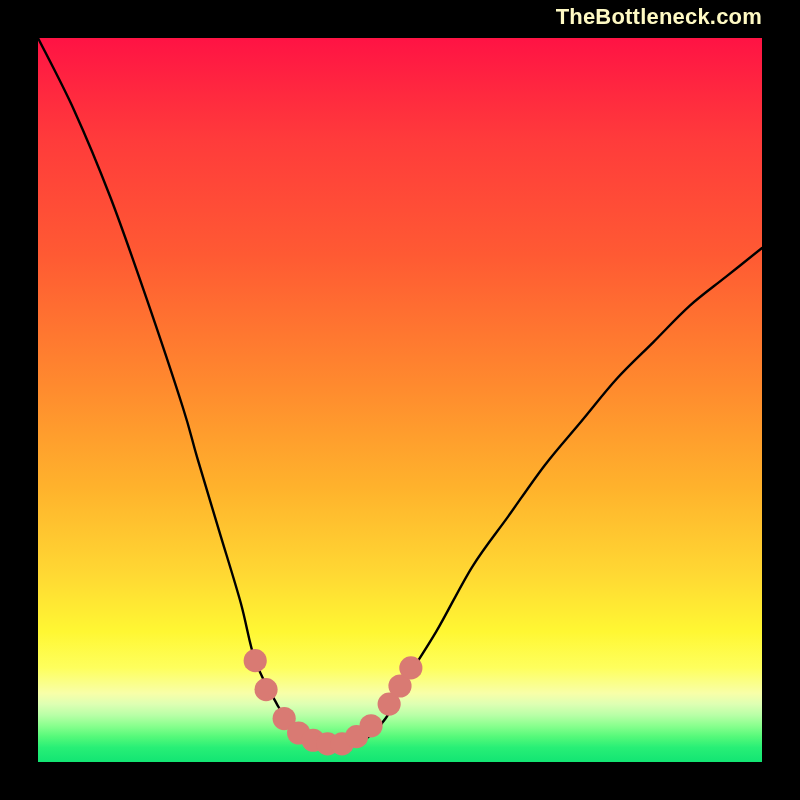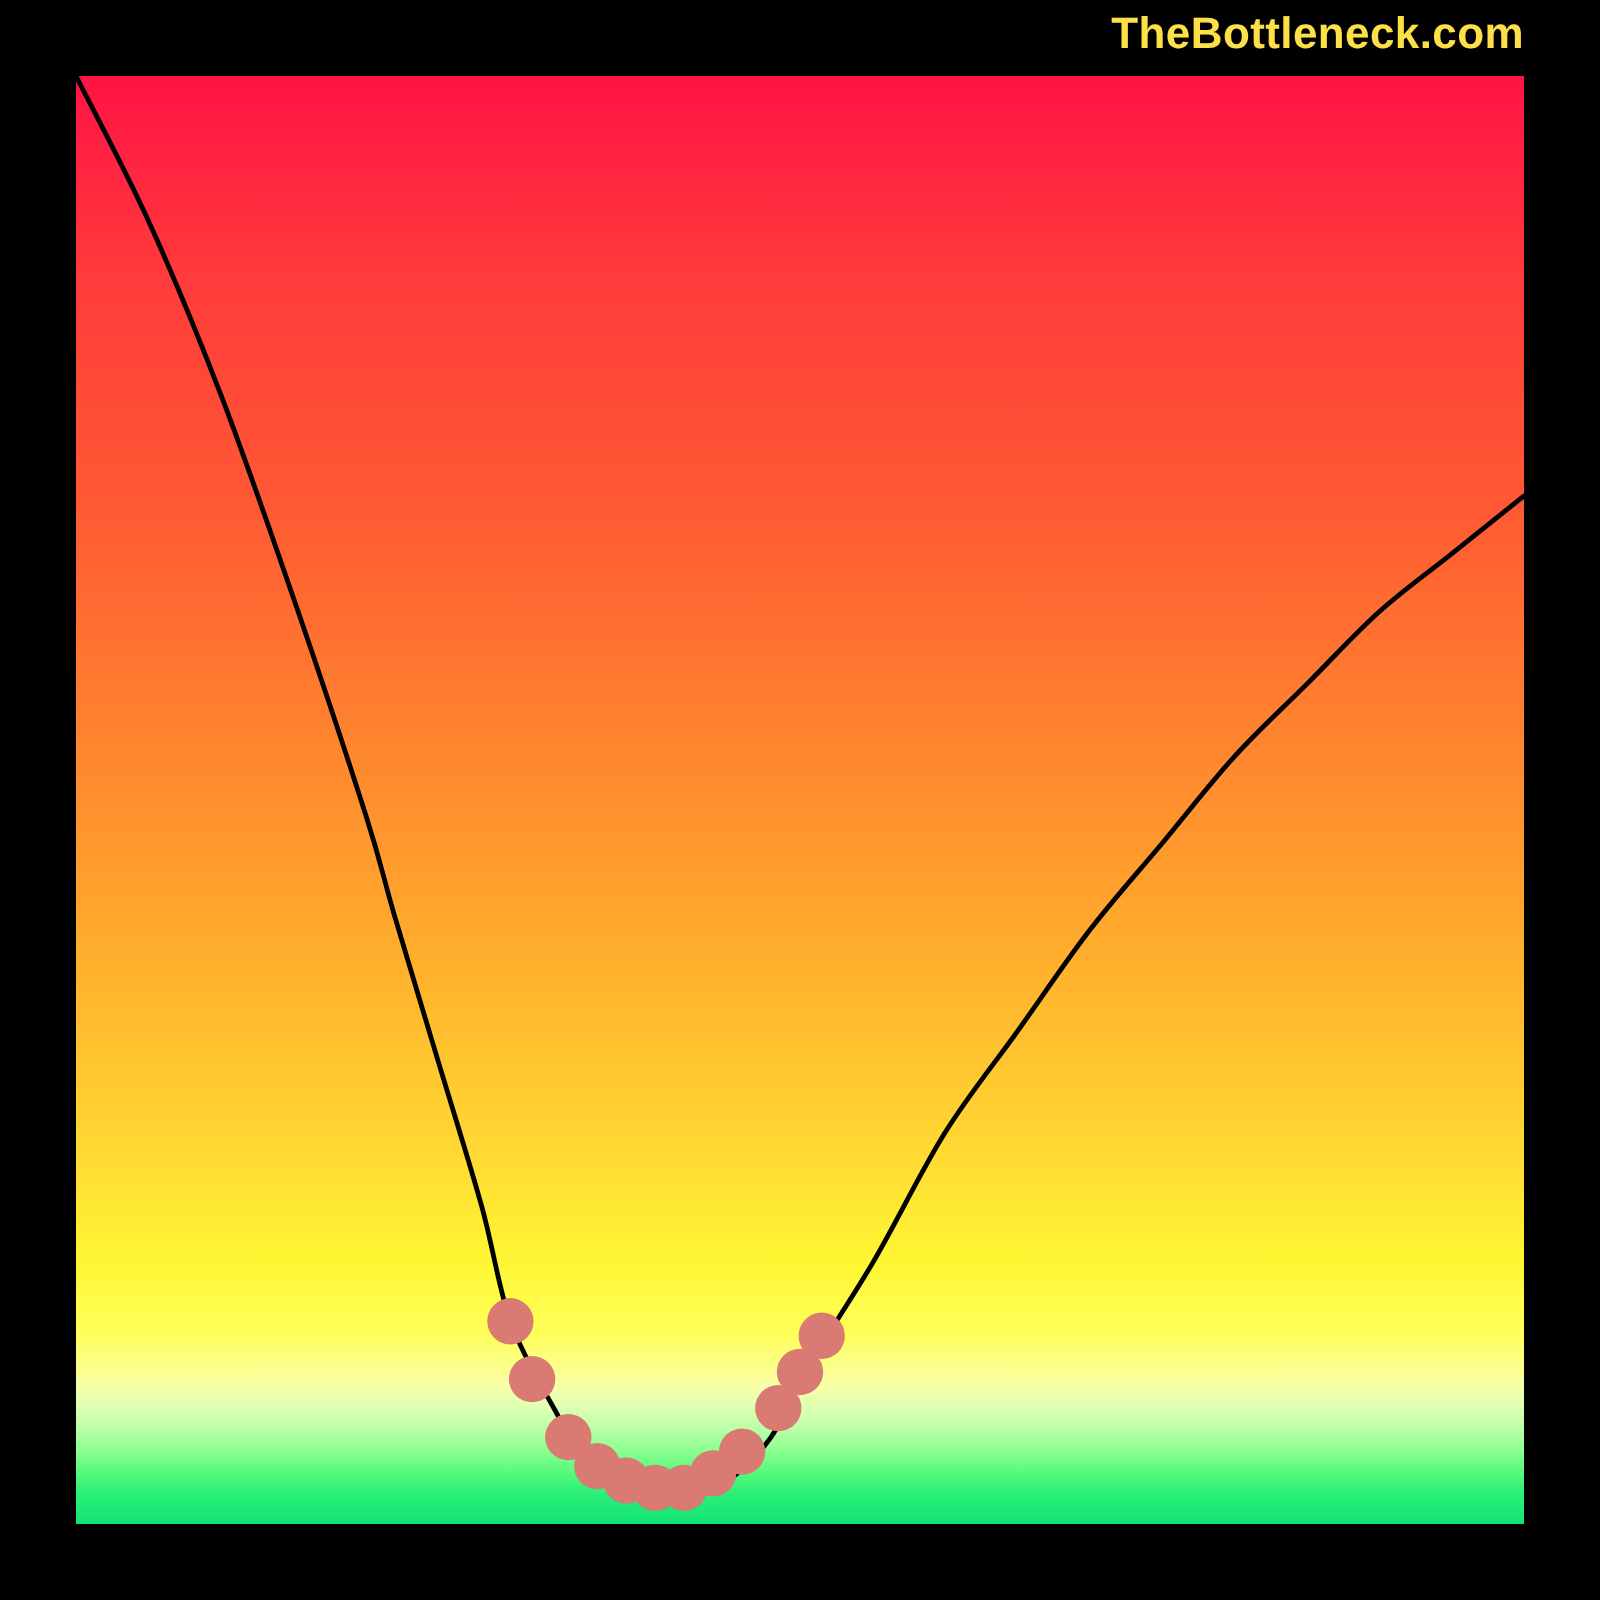--- a/index.html
+++ b/index.html
@@ -36,21 +36,21 @@
       var(--c12) 96.5%,
       var(--c13) 98%,
       var(--c14) 100%
     );
   }
   .watermark {
     position: absolute;
     top: 4px;
     font-size: 22px;
     font-weight: 600;
-    color: #fde047;
+    color: #fef9c3;
     letter-spacing: 0.2px;
     user-select: none;
   }
   svg.curves {
     position: absolute;
     left: 0;
     top: 0;
   }
 </style>
 </head>

